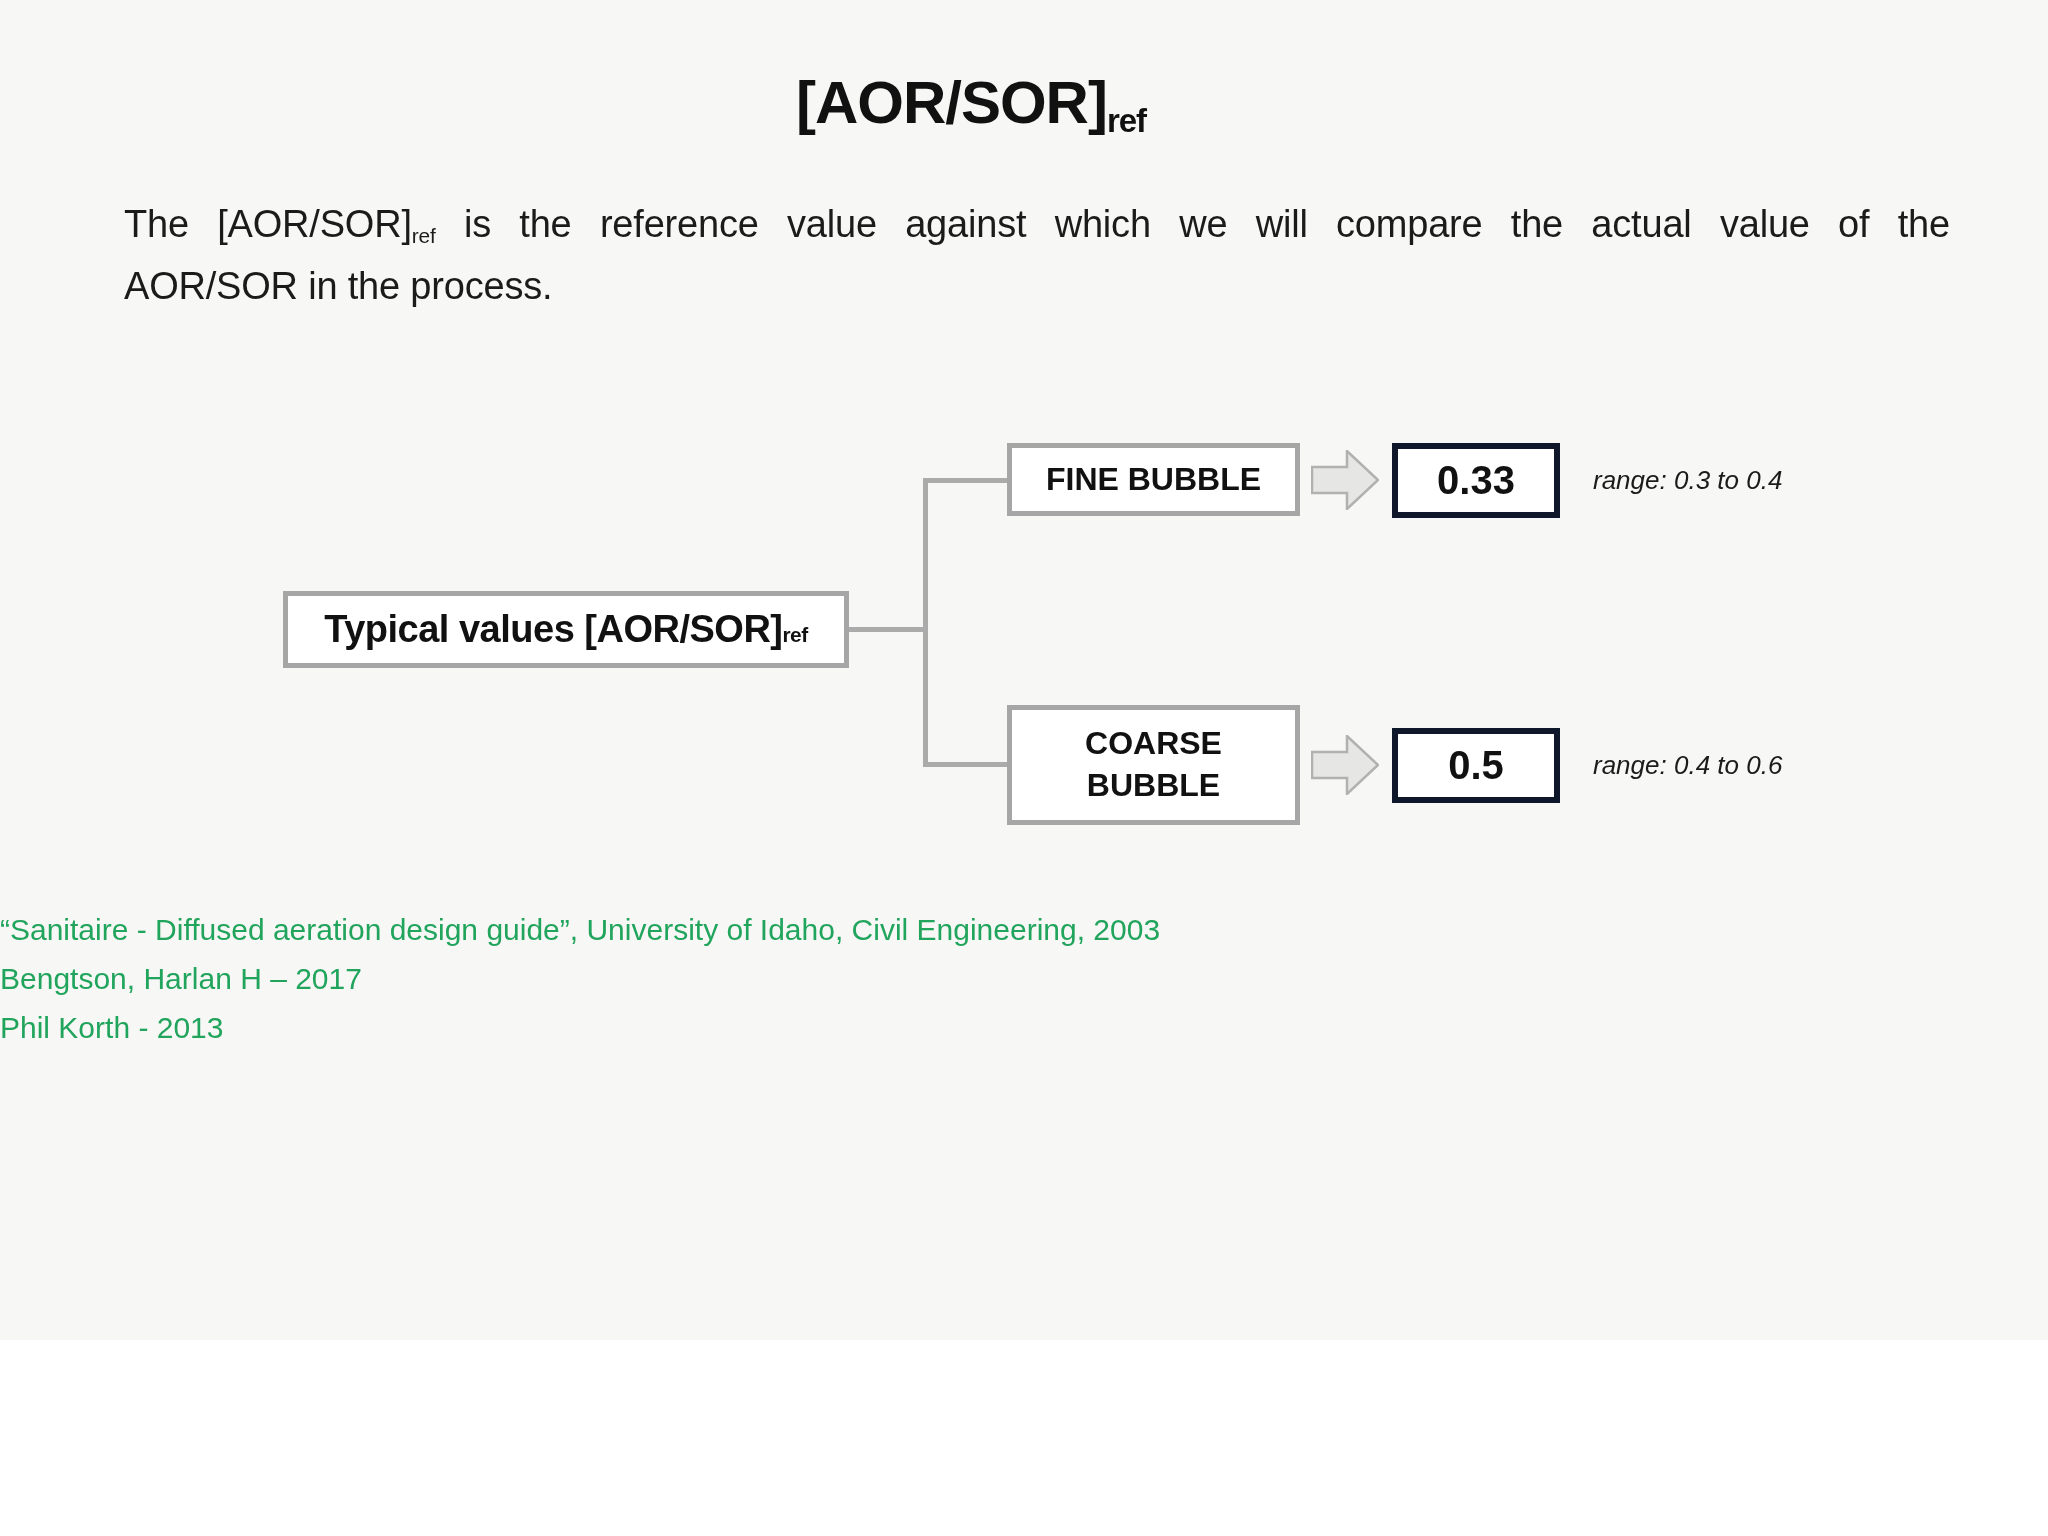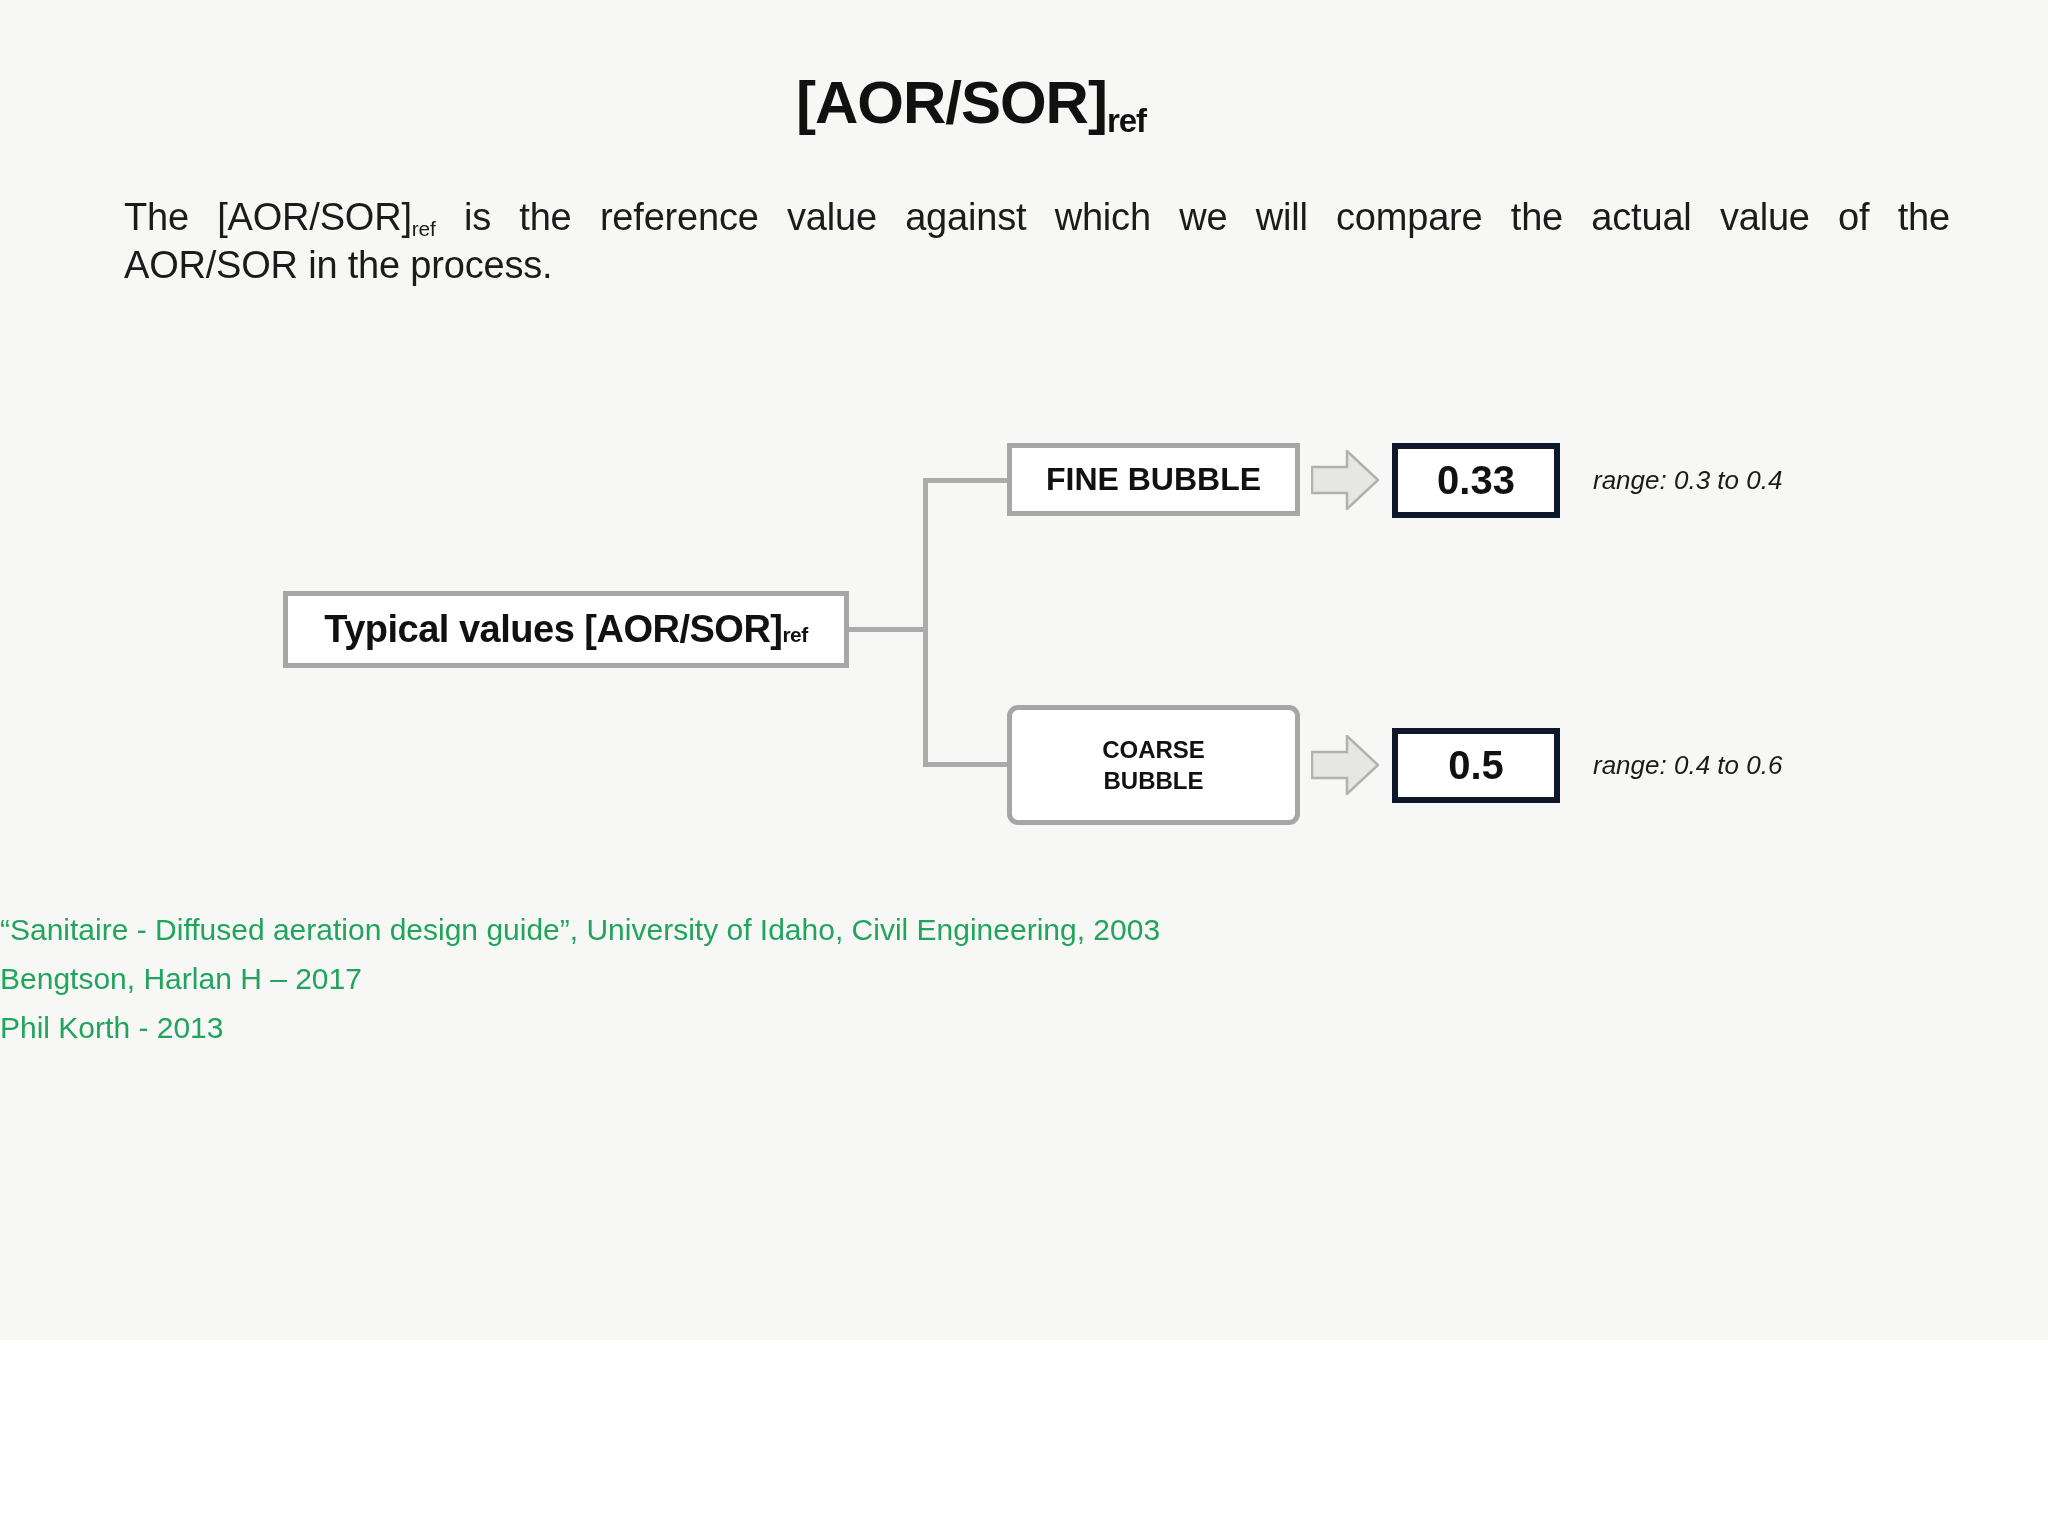--- a/index.html
+++ b/index.html
@@ -29,41 +29,41 @@
     position: relative;
     top: 0.28em;
   }
   
   .para {
     position: absolute;
     left: 124px;
     width: 1826px;
     top: 196px;
     font-size: 38px;
-    line-height: 43px;
+    line-height: 56px;
     letter-spacing: -0.2px;
   }
   .para-line1 { text-align: justify; text-align-last: justify; }
   .para-line2 { text-align: left; }
   
   .dbox {
     position: absolute;
     box-sizing: border-box;
     background: #ffffff;
     border: 5px solid #a6a6a6;
     display: flex;
     align-items: center;
     justify-content: center;
     text-align: center;
     font-weight: bold;
     color: #111;
   }
   .root-box   { left: 283px;  top: 591px; width: 566px; height: 77px;  font-size: 38px; letter-spacing: -0.5px; }
   .fine-box   { left: 1007px; top: 443px; width: 293px; height: 73px;  font-size: 32px; }
-  .coarse-box { left: 1007px; top: 705px; width: 293px; height: 120px; font-size: 24px; line-height: 1.3; border-radius: 11px; }
+  .coarse-box { left: 1007px; top: 705px; width: 293px; height: 120px; font-size: 32px; line-height: 1.3; }
   .value-box  { left: 1392px; width: 168px; height: 75px; font-size: 40px; border: 6px solid #0f172a; }
   .value-box.v1 { top: 443px; }
   .value-box.v2 { top: 728px; }
   .branch-label { white-space: pre-line; }
   .range-text {
     position: absolute;
     left: 1593px;
     height: 75px;
     display: flex;
     align-items: center;

